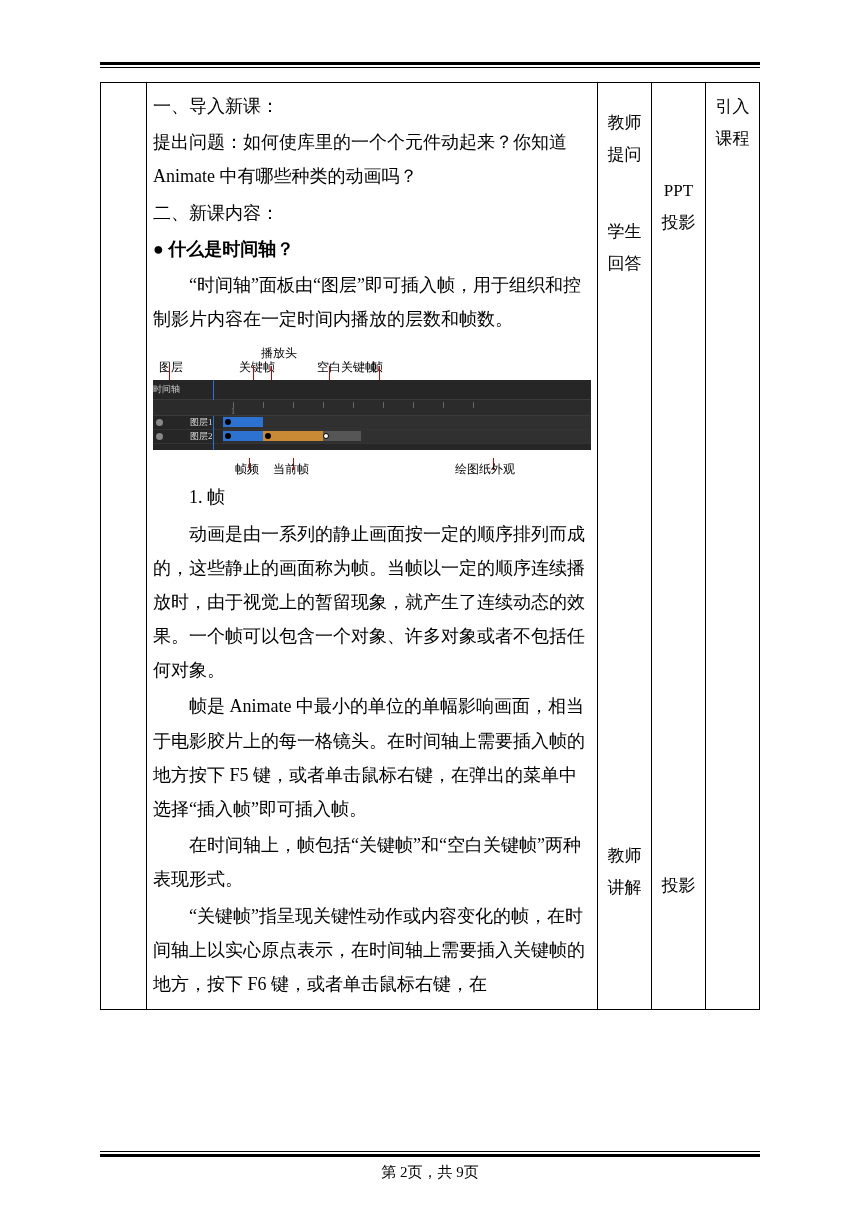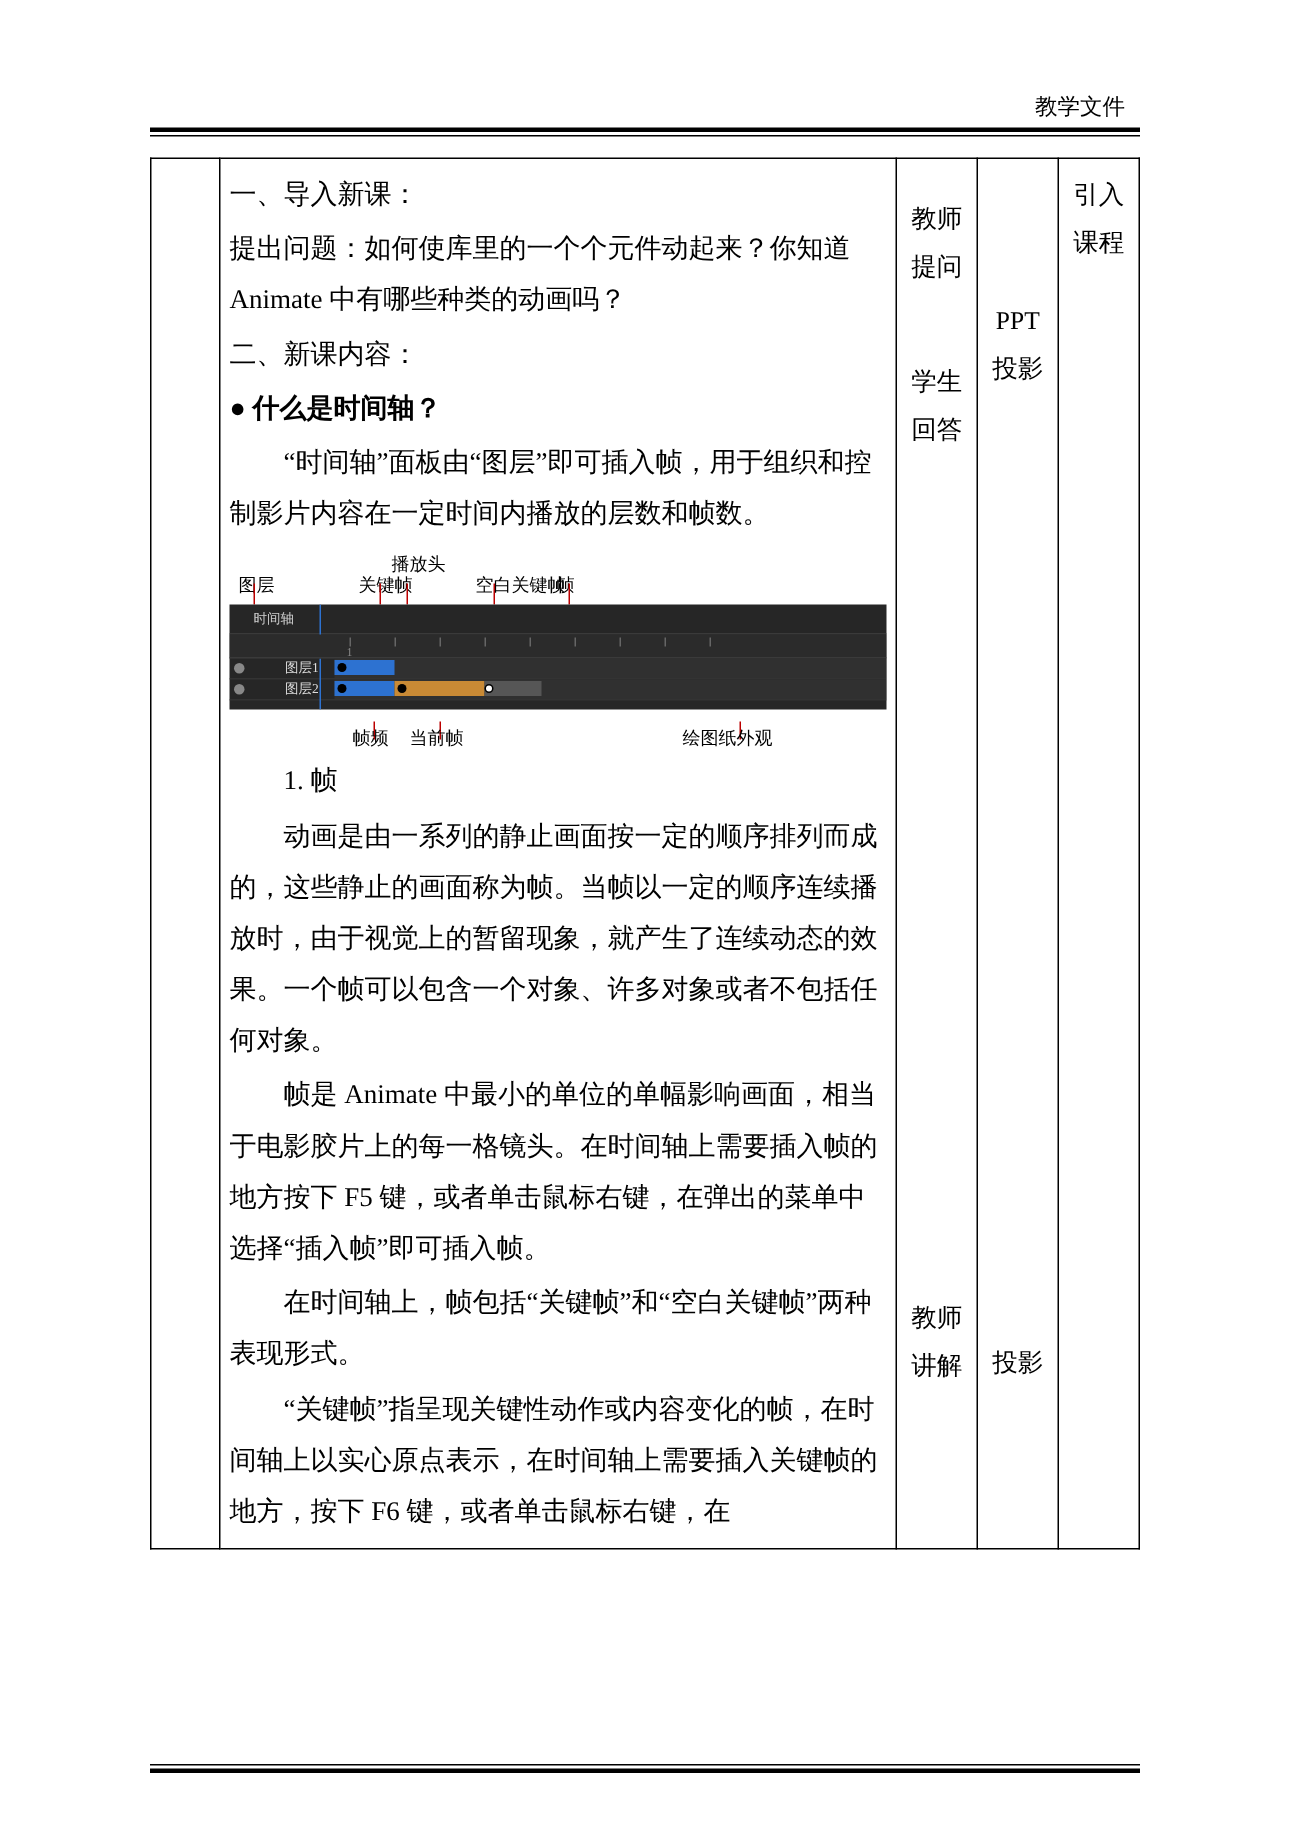--- a/index.html
+++ b/index.html
@@ -58,21 +58,21 @@
   .lbl-bofang { left: 108px; top: 0; }
   .lbl-guanjian { left: 86px; top: 14px; }
   .lbl-kongbai { left: 164px; top: 14px; }
   .lbl-zhen { left: 218px; top: 14px; }
   .vline { position:absolute; width:1px; background:#b00; top:24px; height:14px; }
   .v1{left:16px;} .v2{left:118px;} .v3{left:100px;top:24px;height:14px;} .v4{left:176px;} .v5{left:226px;}
   .timeline-box {
     background: #262626; height: 70px; position: relative; overflow: hidden;
     font-size: 9px; color:#aaa;
   }
-  .tl-top { height:20px; border-bottom:1px solid #3a3a3a; display:flex; align-items:center; gap:4px; padding-left:16px; }
+  .tl-top { height:20px; border-bottom:1px solid #3a3a3a; display:flex; align-items:center; gap:4px; padding-left:0; }
   .tl-top .txt { color:#ccc; }
   .tl-mid { height:16px; background:#2b2b2b; border-bottom:1px solid #3a3a3a; position:relative; }
   .tick { position:absolute; top:2px; width:1px; height:6px; background:#666; }
   .tick-lbl { position:absolute; top:4px; font-size:8px; color:#888; }
   .tl-row { height:14px; display:flex; align-items:center; border-bottom:1px solid #333; }
   .layer-head { width:70px; display:flex; gap:3px; padding-left:3px; align-items:center; }
   .dot { width:7px;height:7px;border-radius:50%;background:#888;display:inline-block; }
   .layer-name { color:#ddd; font-size:9px;margin-left:24px; }
   .track { flex:1; position:relative; height:100%; background:#303030; }
   .seg-blue { position:absolute; left:0; top:1px; height:10px; width:40px; background:#2d72d1; }
@@ -91,21 +91,20 @@
     left: 100px;
     right: 100px;
     text-align: center;
     font-size: 15px;
   }
 </style>
 </head>
 <body>
 
 <div class="page">
-  <div class="header-label">教学文件</div>
   <hr class="hr-thick">
   <hr class="hr-thin">
 
   <table class="main">
     <colgroup>
       <col class="col-a">
         <col class="col-b">
         <col class="col-c">
         <col class="col-d">
         <col class="col-e">
@@ -210,13 +209,16 @@
         <div style="margin-top:2px;">引入课程</div>
       </td>
     </tr>
   </tbody>
     </table>
 </div>
 
 <div class="footer">
   <hr class="ftr-thin">
   <hr class="ftr-thick">
+  <div style="margin-top:6px;">
+    <span>第 </span><span>2</span><span>页，共 </span><span>9</span><span>页</span>
+  </div>
 </div>
 
 </body></html>

